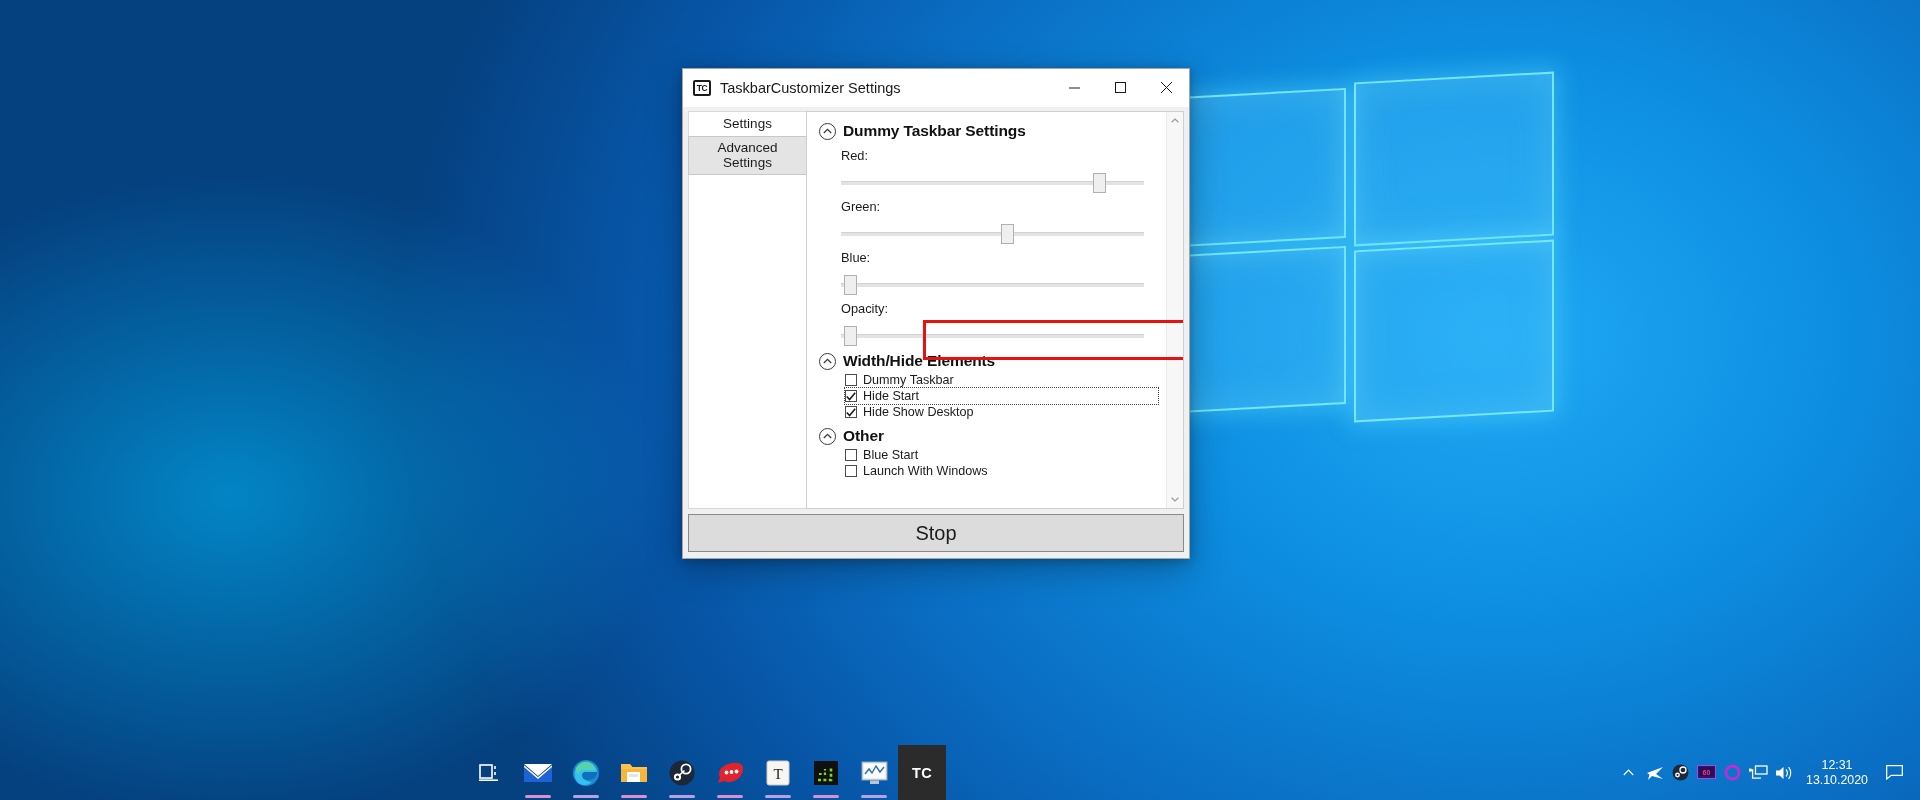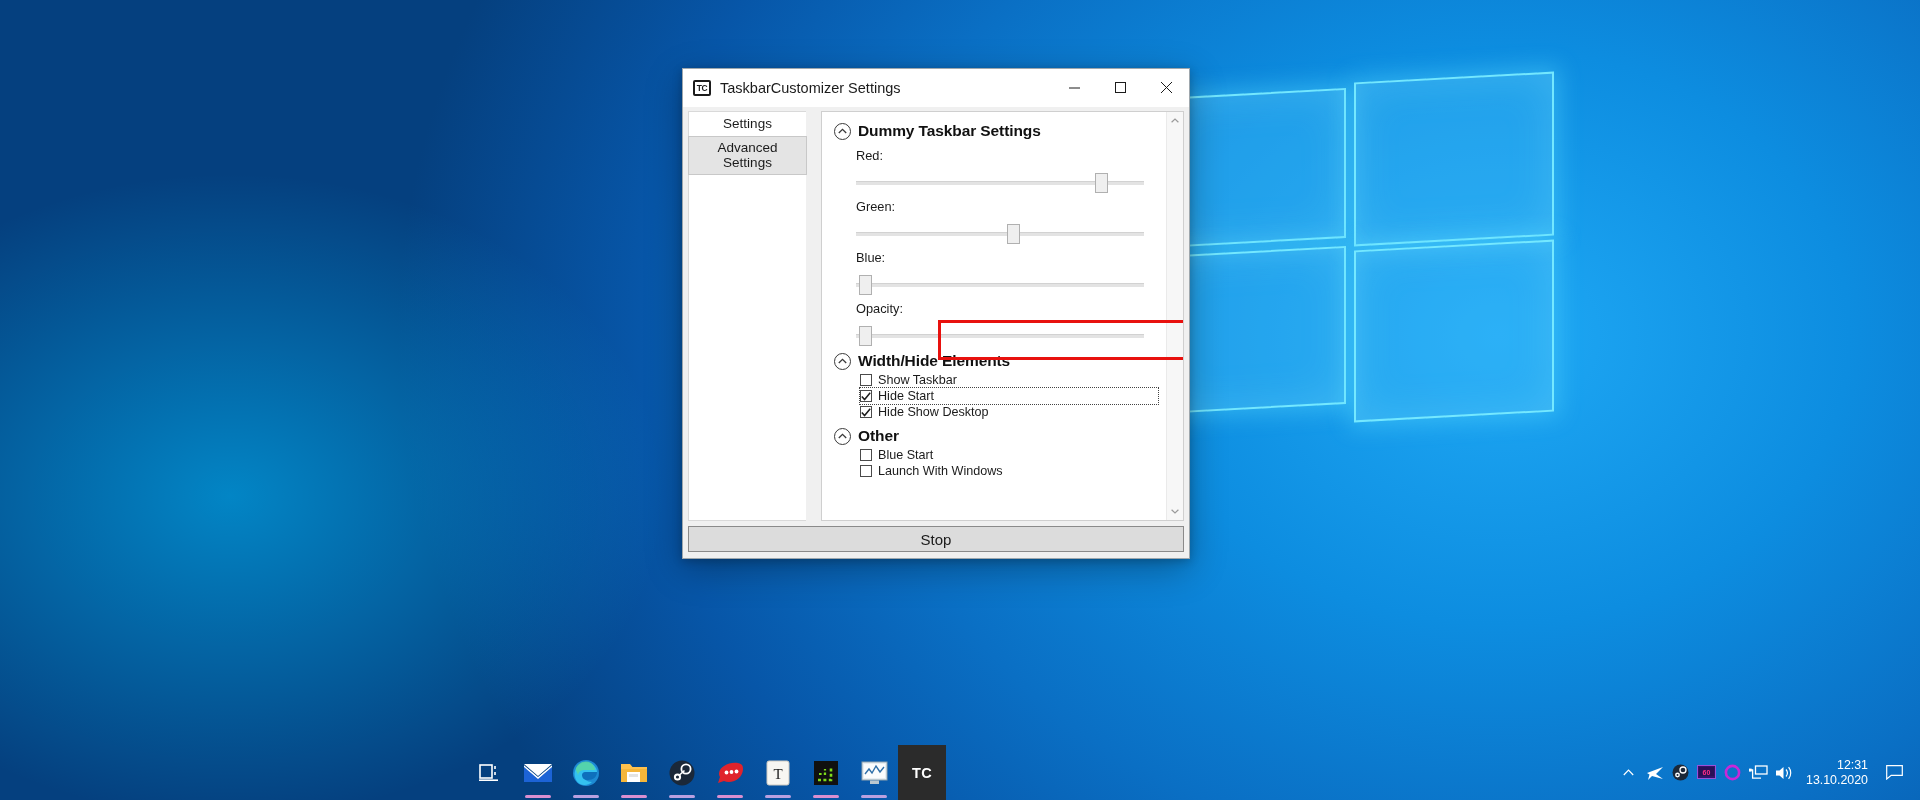--- a/index.html
+++ b/index.html
@@ -50,21 +50,21 @@
     color: #1b1b1b; font-family: "Liberation Sans", sans-serif; letter-spacing: -.5px;
   }
   #title-text { font-size: 14.5px; color: #1b1b1b; flex: 1 1 auto; }
   .win-btn {
     width: 46px; height: 37px; display: flex; align-items: center; justify-content: center;
     color: #1b1b1b; font-size: 14px; background: transparent;
   }
   .win-btn svg { display: block; }
 
   
-  #win-body { flex: 1 1 auto; display: flex; padding: 4px 5px 0 5px; background: #f0f0f0; gap: 15px; border-radius: 25px; }
+  #win-body { flex: 1 1 auto; display: flex; padding: 4px 5px 0 5px; background: #f0f0f0; gap: 0; border-radius: 25px; }
 
   #tabstrip {
     width: 118px; background: #ffffff; border: 1px solid #d9d9d9; border-right: none;
     display: flex; flex-direction: column; align-items: stretch; padding-top: 0;
   }
   .tab {
     font-size: 13.5px; color: #1b1b1b; text-align: center;
     padding: 3px 4px 4px 4px; border: 1px solid transparent;
   }
   .tab.active { background: #ffffff; border-color: #ffffff; }
@@ -110,37 +110,37 @@
 
   
   #highlight-box {
     position: absolute; left: 116px; top: 208px; width: 306px; height: 40px;
     border: 3px solid #e8110e; pointer-events: none; z-index: 5;
   }
 
   
   #bottom-bar { flex: 0 0 auto; padding: 5px 5px 6px 5px; background: #f0f0f0; }
   #stop-button {
-    width: 100%; height: 26px; background: #dcdcdc; border: 1px solid #8a8a8a;
-    font-size: 15px; color: #1b1b1b; font-family: "Liberation Sans", sans-serif;
+    width: 100%; height: 38px; background: #dcdcdc; border: 1px solid #8a8a8a;
+    font-size: 20px; color: #1b1b1b; font-family: "Liberation Sans", sans-serif;
     display: flex; align-items: center; justify-content: center;
   }
 
   
   #taskbar {
     position: absolute; left: 0; bottom: 0; width: 1920px; height: 55px;
     background: transparent; display: flex; align-items: center;
   }
   #tb-left { display: flex; align-items: center; height: 55px; margin-left: 466px; }
   .tb-item { width: 48px; height: 55px; display: flex; align-items: center; justify-content: center; position: relative; }
   .tb-item.active { background: #2b2b2b; }
   .tb-underline { position: absolute; bottom: 2px; left: 11px; width: 26px; height: 3px; border-radius: 2px; }
   #tb-right { margin-left: auto; display: flex; align-items: center; height: 55px; padding-right: 10px; gap: 0; }
   .tray-icon { width: 26px; height: 55px; display: flex; align-items: center; justify-content: center; color: #fff; }
-  #clock { color: #fff; font-size: 12.4px; line-height: 15px; text-align: right; padding: 0 10px 0 8px; }
+  #clock { color: #fff; font-size: 12.4px; line-height: 15px; text-align: center; padding: 0 10px 0 8px; }
   #notif { width: 32px; height: 55px; display: flex; align-items: center; justify-content: center; }
 </style>
 </head>
 <body>
 
 <div id="desktop">
 
   <div id="win-logo">
     <div class="pane tl"></div>
     <div class="pane tr"></div>
@@ -227,21 +227,21 @@
             <span class="collapse-icon">
               <svg width="9" height="6" viewBox="0 0 9 6">
                   <polyline points="0.8,5 4.5,1.3 8.2,5" fill="none" stroke="#3a3a3a" stroke-width="1.3"></polyline>
                 </svg>
             </span>
             <span class="section-title">Width/Hide Elements</span>
           </div>
 
           <div class="cb-row">
             <span class="cbox"></span>
-            <span class="cb-label">Show Taskbar</span>
+            <span class="cb-label">Dummy Taskbar</span>
           </div>
           <div class="cb-row focused">
             <span class="cbox">
               <svg width="10" height="9" viewBox="0 0 10 9">
                   <polyline points="0.8,4.4 3.6,7.6 9.2,0.8" fill="none" stroke="#1b1b1b" stroke-width="1.5"></polyline>
                 </svg>
             </span>
             <span class="cb-label">Hide Start</span>
           </div>
           <div class="cb-row">

